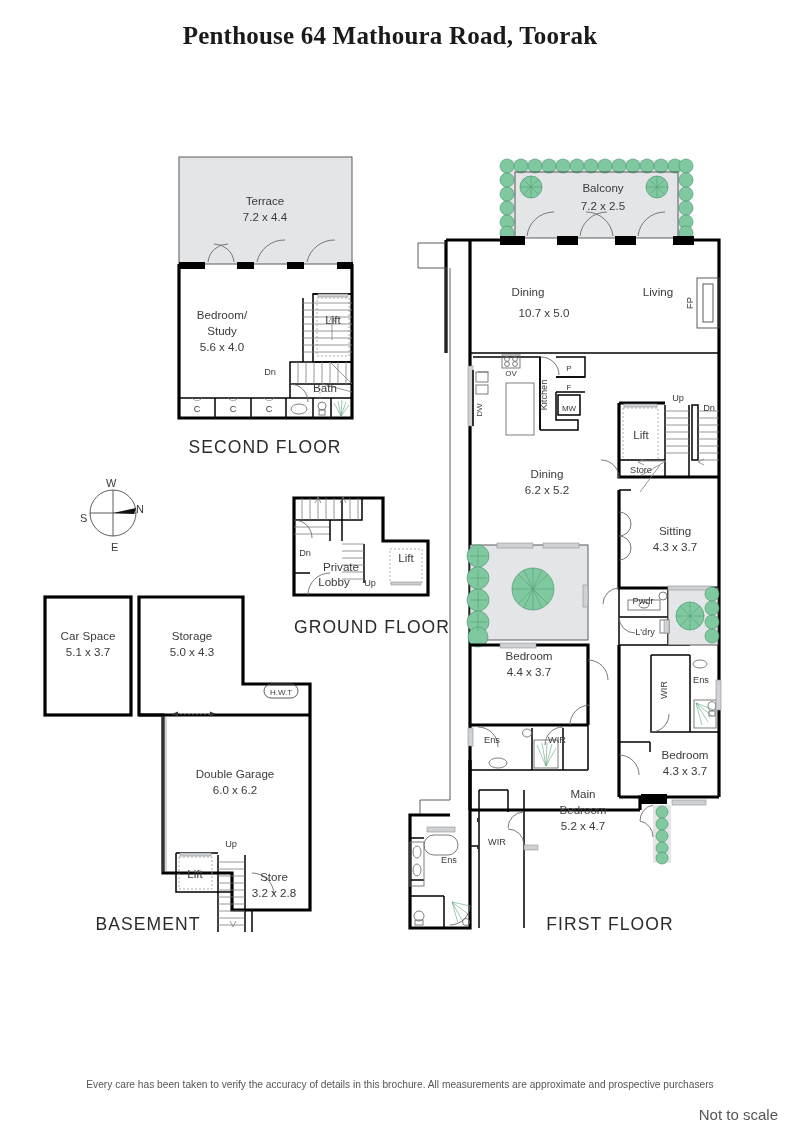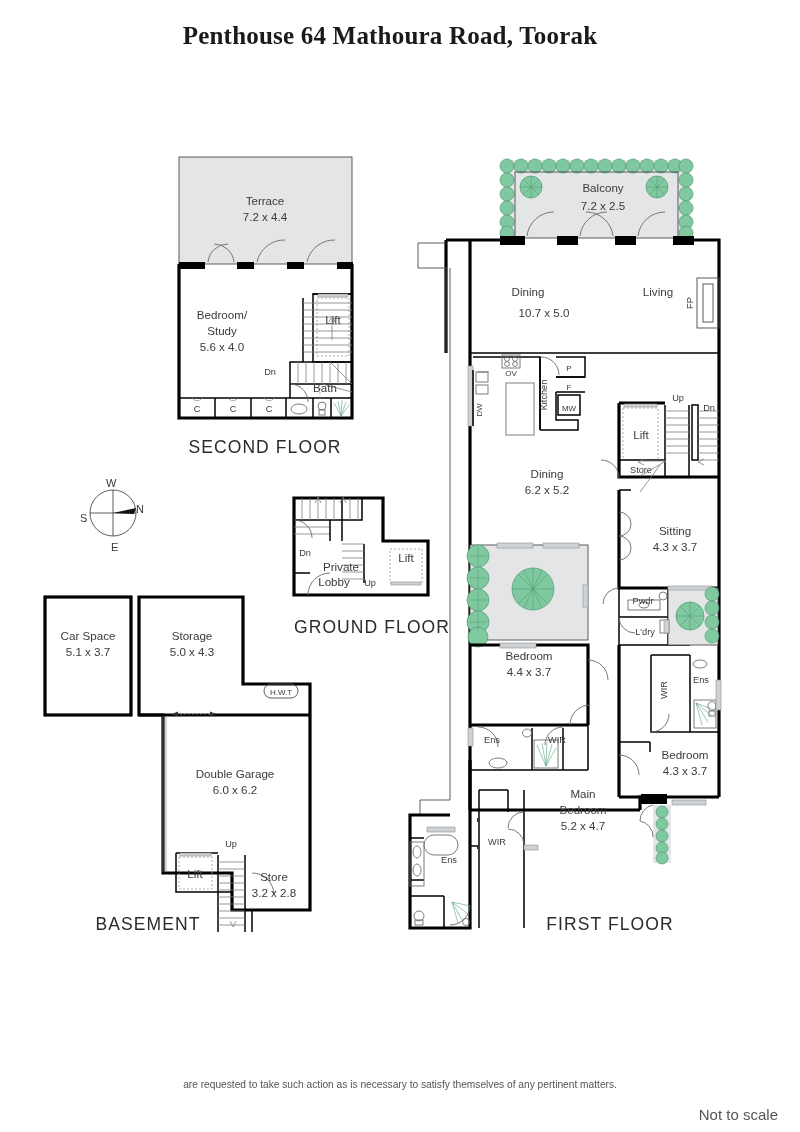--- a/index.html
+++ b/index.html
@@ -590,15 +590,15 @@
     <text class="lbl rdim" x="583" y="830" text-anchor="middle">5.2 x 4.7</text>
     <text class="lbl small" x="497" y="845" text-anchor="middle">WIR</text>
     <text class="lbl small" x="449" y="863" text-anchor="middle">Ens</text>
 
     <text class="floorname" x="610" y="930" text-anchor="middle">FIRST FLOOR</text>
   </g>
 
 </svg>
 
 <div id="footer">
-  <div>are requested to take such action as is necessary to satisfy themselves of any pertinent matters.</div>
+  <div>Every care has been taken to verify the accuracy of details in this brochure.  All measurements are approximate and prospective purchasers</div>
 </div>
 <div id="notoscale">Not to scale</div>
 
 </body></html>

